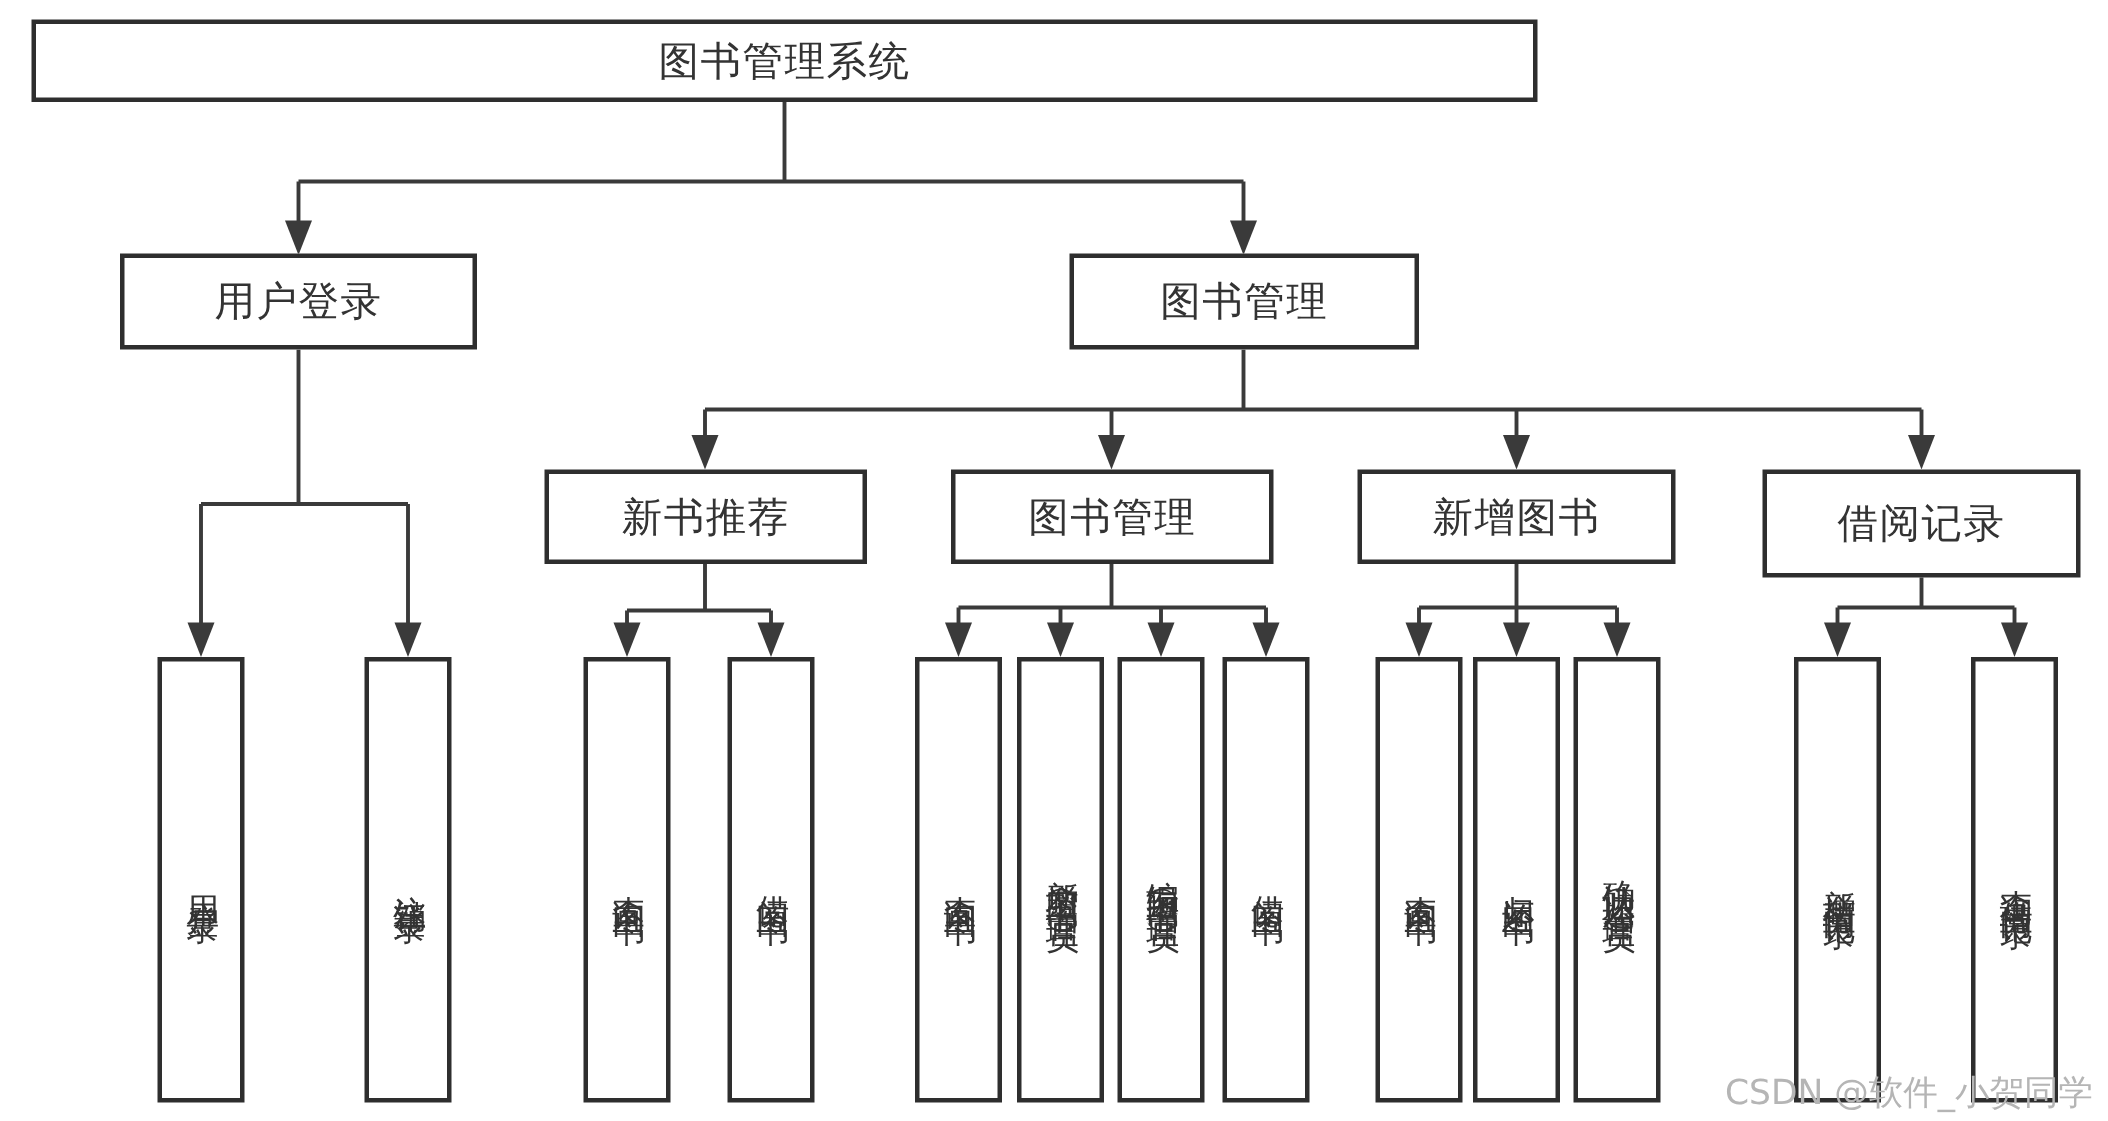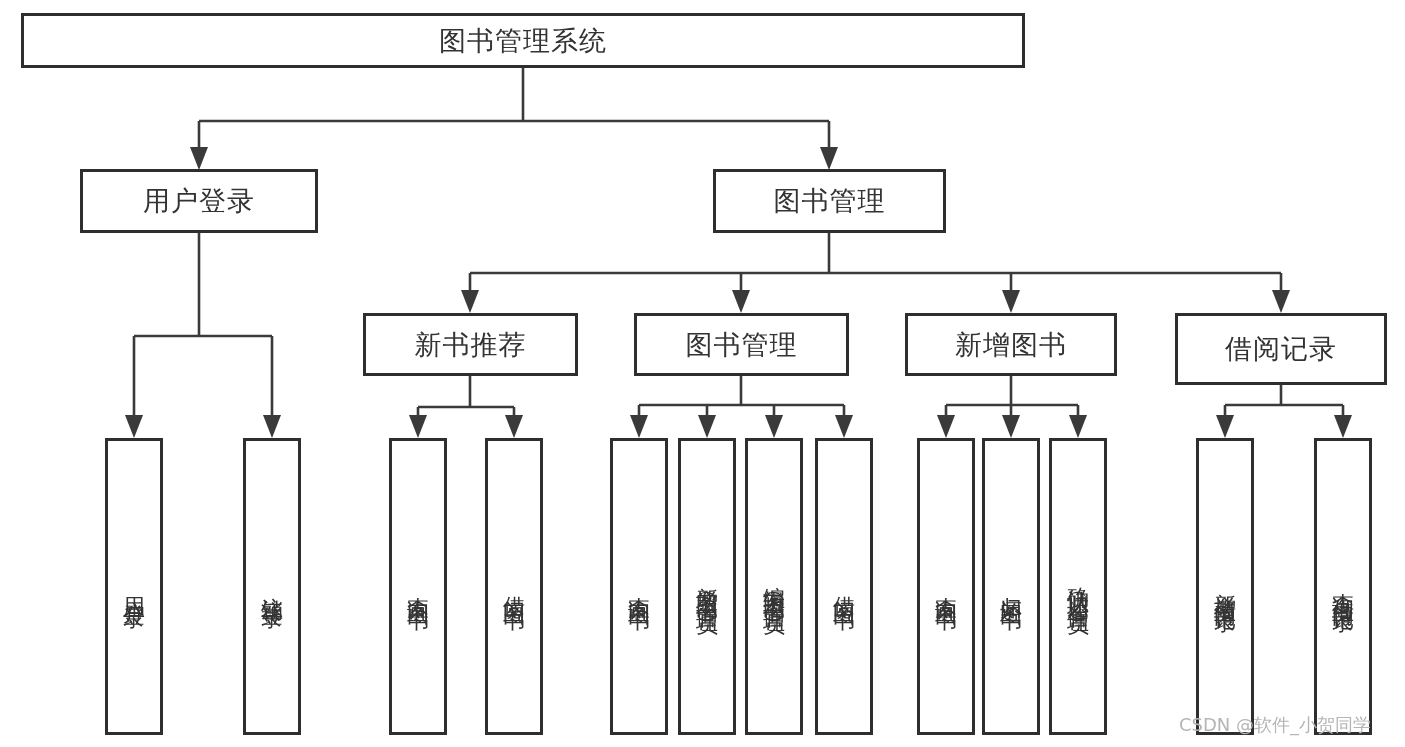--- a/index.html
+++ b/index.html
@@ -52,25 +52,24 @@
     writing-mode:vertical-rl;
     text-orientation:mixed;
     letter-spacing:4px;
     line-height:1.1;
     white-space:nowrap;
   }
   .watermark{
     position:absolute;
     left:1150px;
     top:713px;
-    font-size:18px;
+    font-size:23px;
     color:var(--watermark);
     z-index:5;
     white-space:nowrap;
-    margin-left:29px;
   }
 </style>
 </head>
 <body>
 
 <div class="canvas">
 
   <svg class="connector-layer" width="1405" height="747" viewBox="0 0 1405 747" aria-hidden="true">
 
     <g>

